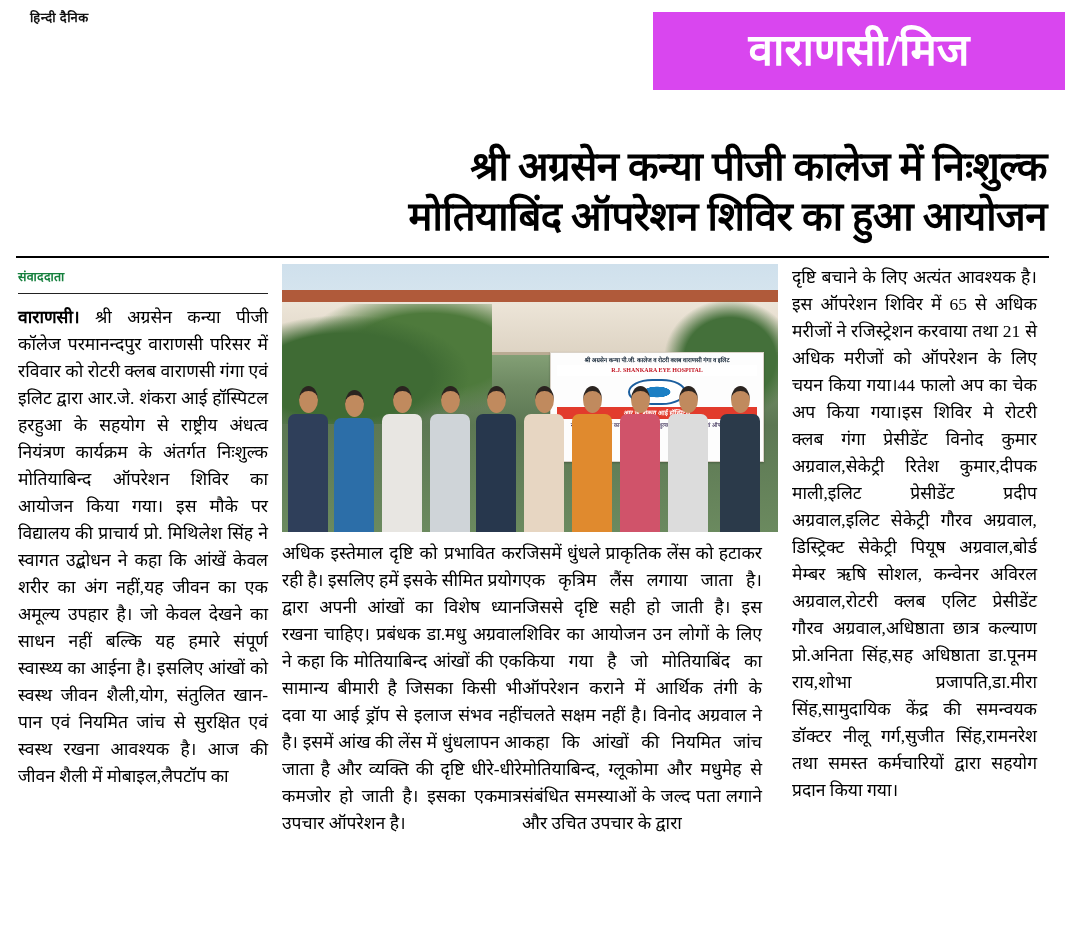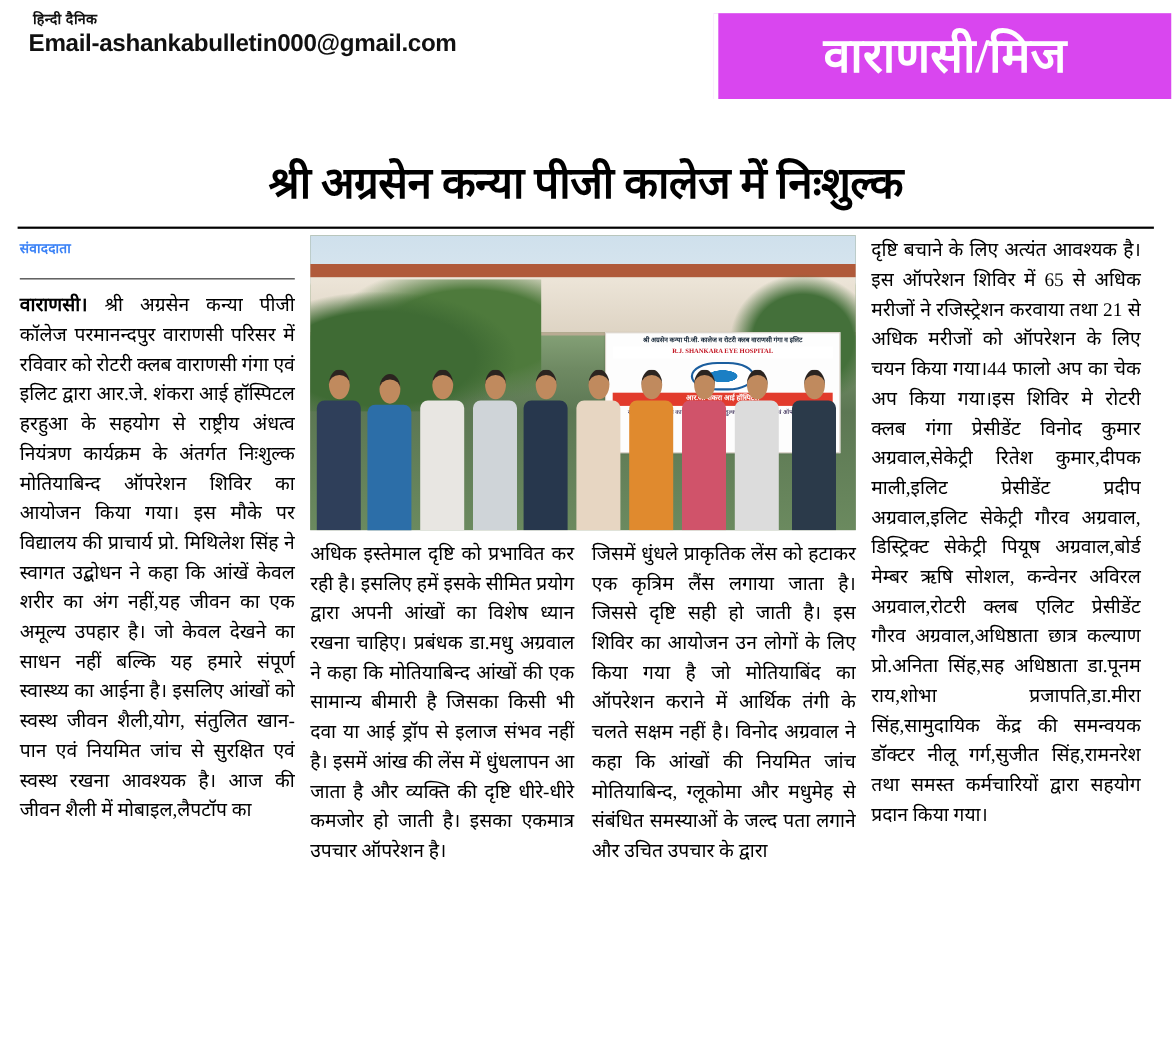--- a/index.html
+++ b/index.html
@@ -67,21 +67,21 @@
     font-family: "Liberation Serif", serif;
     font-size: 44px;
     font-weight: bold;
     line-height: 78px;
     text-align: center;
     letter-spacing: 0px;
   }
 
   
   .headline {
-    text-align: center;
+    text-align: right;
     font-family: "Liberation Serif", serif;
     font-weight: bold;
     font-size: 40px;
     line-height: 50px;
     color: #000;
     padding: 14px 18px 8px 18px;
     letter-spacing: -0.5px;
   }
   .headline .ln {
     display: block;
@@ -106,26 +106,26 @@
     line-height: 27px;
     text-align: justify;
     text-justify: inter-word;
   }
   .col-1 { width: 250px; }
   .col-2 { width: 240px; }
   .col-3 { width: 240px; }
   .col-4 { width: 245px; }
 
   .byline {
-    font-family: Liberation Mono, monospace;
+    font-family: Liberation Sans, sans-serif;
     font-size: 12.5px;
     font-weight: bold;
-    color: #3b82f6;
+    color: #15803d;
     letter-spacing: 0.2px;
-    margin-bottom: 12px;
+    margin-bottom: 2px;
   }
   .byline-rule {
     border: 0;
     border-top: 1.5px solid #222;
     margin: 2px 0 10px 0;
   }
   .lead-label {
     font-weight: bold;
   }
 
@@ -220,29 +220,29 @@
     width: 40px; height: 118px; margin: 0 auto;
     border-radius: 7px 7px 0 0;
   }
 </style>
 </head>
 <body>
 
 <div class="masthead">
   <div class="mast-left">
     <div class="mast-kicker">हिन्दी दैनिक</div>
-    <div class="mast-email">Email-ashankabulletin000@gmail.com</div>
   </div>
   <div class="mast-right">
     <div class="mast-right-inner">वाराणसी/मिज</div>
   </div>
 </div>
 
 <div class="headline">
   <span class="ln">श्री अग्रसेन कन्या पीजी कालेज में निःशुल्क</span>
+  <span class="ln">मोतियाबिंद ऑपरेशन शिविर का हुआ आयोजन</span>
 </div>
 <hr class="rule">
 
 <div class="body-area">
 
   <div class="col col-1">
     <div class="byline">संवाददाता</div>
     <hr class="byline-rule">
     <div><span class="lead-label">वाराणसी।</span> श्री अग्रसेन कन्या पीजी कॉलेज परमानन्दपुर वाराणसी परिसर में रविवार को रोटरी क्लब वाराणसी गंगा एवं इलिट द्वारा आर.जे. शंकरा आई हॉस्पिटल हरहुआ के सहयोग से राष्ट्रीय अंधत्व नियंत्रण कार्यक्रम के अंतर्गत निःशुल्क मोतियाबिन्द ऑपरेशन शिविर का आयोजन किया गया। इस मौके पर विद्यालय की प्राचार्य प्रो. मिथिलेश सिंह ने स्वागत उद्बोधन ने कहा कि आंखें केवल शरीर का अंग नहीं,यह जीवन का एक अमूल्य उपहार है। जो केवल देखने का साधन नहीं बल्कि यह हमारे संपूर्ण स्वास्थ्य का आईना है। इसलिए आंखों को स्वस्थ जीवन शैली,योग, संतुलित खान-पान एवं नियमित जांच से सुरक्षित एवं स्वस्थ रखना आवश्यक है। आज की जीवन शैली में मोबाइल,लैपटॉप का</div>
   </div>
@@ -301,21 +301,21 @@
               <div class="torso" style="background:#dcdcdc"></div>
             </div>
           <div class="person" style="left:436px;">
               <div class="head"></div>
               <div class="torso" style="background:#2b3a4a"></div>
             </div>
         </div>
       </div>
     </div>
 
-    <div style="display:flex; gap:16px;align-items:center;">
+    <div style="display:flex; align-items:center;">
       <div class="col col-2">
         <div>अधिक इस्तेमाल दृष्टि को प्रभावित कर रही है। इसलिए हमें इसके सीमित प्रयोग द्वारा अपनी आंखों का विशेष ध्यान रखना चाहिए। प्रबंधक डा.मधु अग्रवाल ने कहा कि मोतियाबिन्द आंखों की एक सामान्य बीमारी है जिसका किसी भी दवा या आई ड्रॉप से इलाज संभव नहीं है। इसमें आंख की लेंस में धुंधलापन आ जाता है और व्यक्ति की दृष्टि धीरे-धीरे कमजोर हो जाती है। इसका एकमात्र उपचार ऑपरेशन है।</div>
       </div>
       <div class="col col-3">
         <div>जिसमें धुंधले प्राकृतिक लेंस को हटाकर एक कृत्रिम लैंस लगाया जाता है। जिससे दृष्टि सही हो जाती है। इस शिविर का आयोजन उन लोगों के लिए किया गया है जो मोतियाबिंद का ऑपरेशन कराने में आर्थिक तंगी के चलते सक्षम नहीं है। विनोद अग्रवाल ने कहा कि आंखों की नियमित जांच मोतियाबिन्द, ग्लूकोमा और मधुमेह से संबंधित समस्याओं के जल्द पता लगाने और उचित उपचार के द्वारा</div>
       </div>
     </div>
   </div>
 
   <div class="col col-4">

